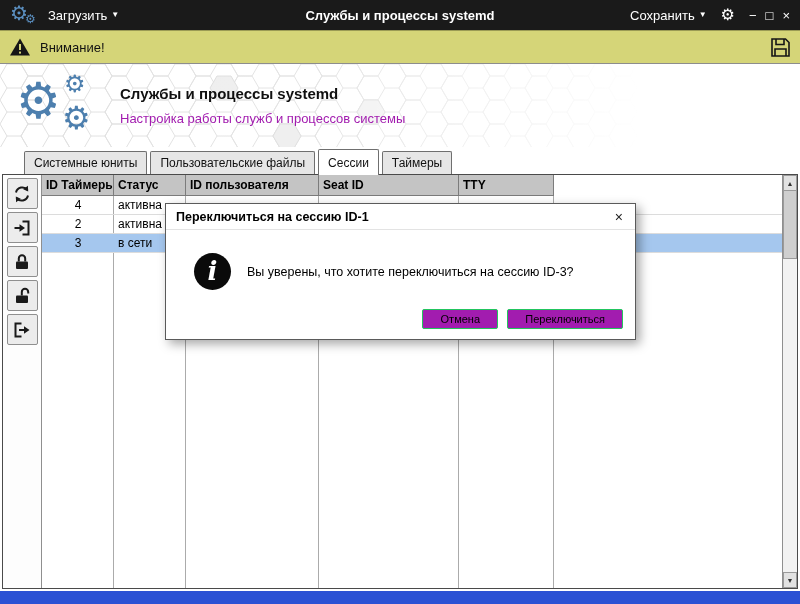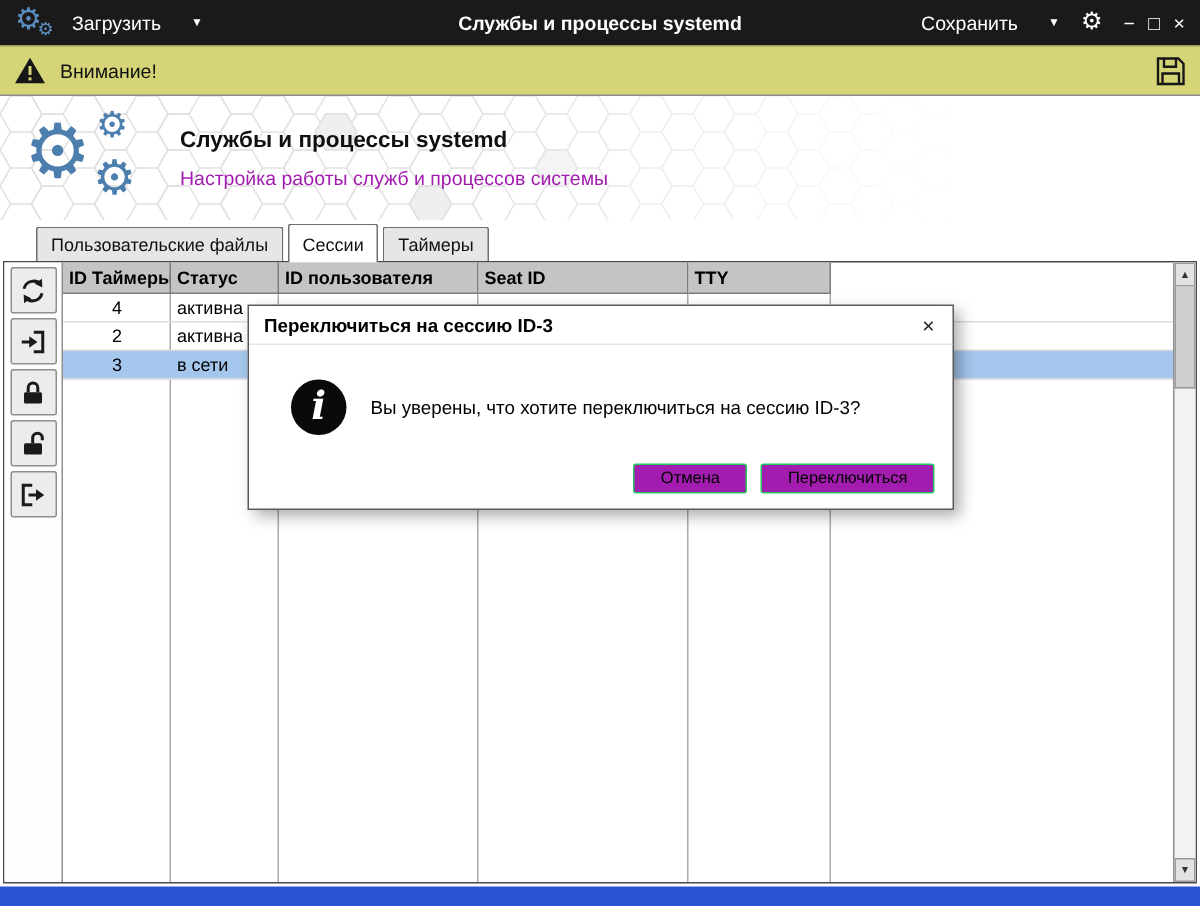--- a/index.html
+++ b/index.html
@@ -13,21 +13,21 @@
   
   .titlebar {
     height: 30px; background: #1a1a1a; color: #fff;
     display: flex; align-items: center; padding: 0 10px; flex: 0 0 auto;
     font-size: 13px; position: relative;
   }
   .titlebar-left { display: flex; align-items: center; gap: 10px; }
   .app-gears { position: relative; width: 28px; height: 26px; color: #5b8fc0; flex: 0 0 auto; }
   .app-gears .g1 { position: absolute; left: 0; top: 1px; font-size: 20px; line-height: 1; }
   .app-gears .g2 { position: absolute; left: 15px; top: 11px; font-size: 12px; line-height: 1; }
-  .menu-btn { display: flex; align-items: center; gap: 20px; color: #fff; background: none; border: none; font-size: 13px; font-family: inherit; cursor: default; }
+  .menu-btn { display: flex; align-items: center; gap: 4px; color: #fff; background: none; border: none; font-size: 13px; font-family: inherit; cursor: default; }
   .caret { font-size: 8px; line-height: 1; }
   .titlebar-title { position: absolute; left: 0; right: 0; text-align: center; font-weight: bold; font-size: 13px; pointer-events: none; }
   .titlebar-right { margin-left: auto; display: flex; align-items: center; gap: 14px; z-index: 1; }
   .tb-gear { font-size: 16px; color: #fff; line-height: 1; }
   .win-controls { display: flex; align-items: center; gap: 9px; font-size: 13px; }
   .win-controls span { line-height: 1; }
 
   
   .warnbar {
     height: 29px; background: #d5d578; border-top: 1px solid #9b9b55; border-bottom: 1px solid #8d8d8d;
@@ -182,20 +182,21 @@
         <span class="hg3">⚙</span>
       </span>
       <div class="header-text">
         <div class="header-title">Службы и процессы systemd</div>
         <div class="header-subtitle">Настройка работы служб и процессов системы</div>
       </div>
     </div>
   </div>
 
   <div class="tabs-row">
+    <div class="tab">Системные юниты</div>
     <div class="tab">Пользовательские файлы</div>
     <div class="tab active">Сессии</div>
     <div class="tab">Таймеры</div>
   </div>
 
   <div class="content">
 
     <div class="side-toolbar">
       <button class="tool-btn" title="">
         <svg class="icon-svg" width="20" height="20" viewBox="0 0 20 20">
@@ -279,21 +280,21 @@
 
     <div class="vscroll">
       <div class="scroll-btn">▲</div>
       <div class="scroll-thumb"></div>
       <div class="scroll-track"></div>
       <div class="scroll-btn">▼</div>
     </div>
 
     <div class="dialog">
       <div class="dialog-titlebar">
-        <span class="dialog-title">Переключиться на сессию ID-3</span>
+        <span class="dialog-title">Переключиться на сессию ID-1</span>
         <button class="dialog-close">×</button>
       </div>
       <div class="dialog-body">
         <span class="info-icon">i</span>
         <span class="dialog-message">Вы уверены, что хотите переключиться на сессию ID-3?</span>
       </div>
       <div class="dialog-buttons">
         <button class="dlg-btn">Отмена</button>
         <button class="dlg-btn">Переключиться</button>
       </div>

